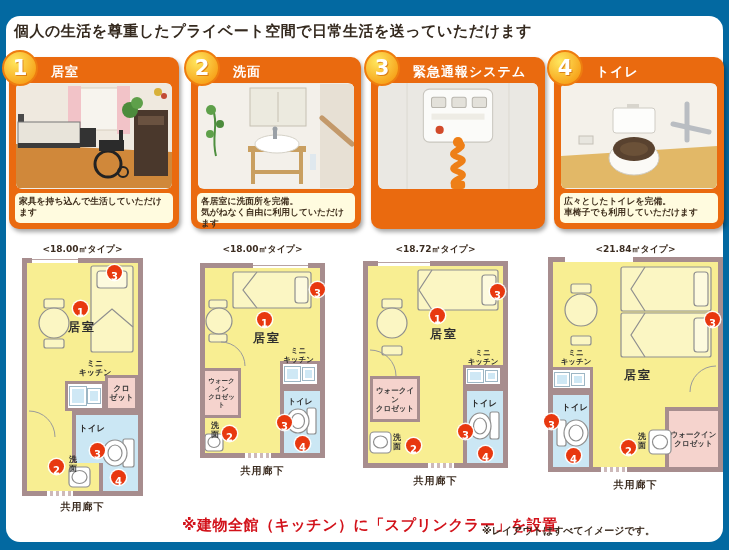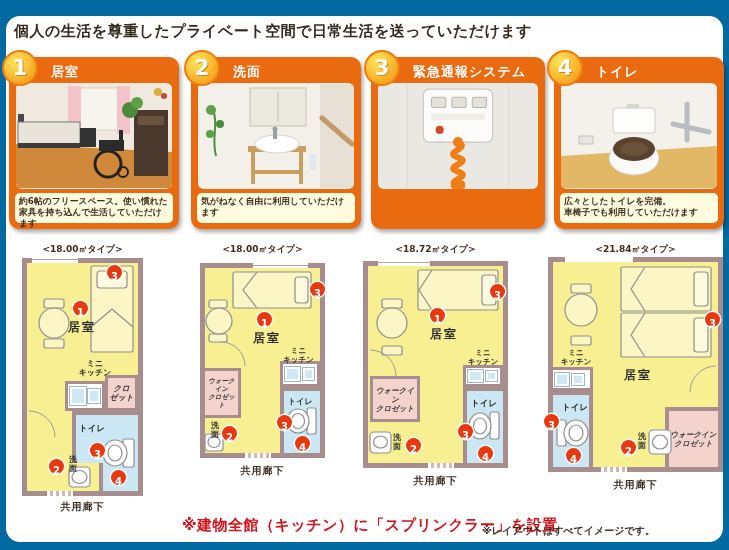--- a/index.html
+++ b/index.html
@@ -29,21 +29,21 @@
   .fc-caption{position:absolute;left:6px;right:6px;top:136px;height:30px;background:var(--cream);border-radius:5px;
     padding:3px 4px;color:#3f2e1c;font-weight:bold;font-size:8.8px;line-height:11px;}
   
   .type-label{position:absolute;text-align:center;font-size:9px;font-weight:bold;color:var(--ink);}
   .corridor-label{position:absolute;text-align:center;font-size:10px;font-weight:bold;color:var(--ink);letter-spacing:1px;}
   .plan{position:absolute;background:var(--yellow);border:5px solid var(--wall);}
   .psvg{position:absolute;left:0;top:0;z-index:2;}
   .furn{fill:rgba(255,255,255,.45);stroke:#8f8f8f;stroke-width:1.2;}
   .fixture{fill:#fff;stroke:#8f8f8f;stroke-width:1.2;}
   .arc{fill:none;stroke:#9a9a9a;stroke-width:1;}
-  .sub{position:absolute;z-index:1;font-style:italic;}
+  .sub{position:absolute;z-index:1;}
   .wc{background:var(--blue);}
   .closet{background:var(--pink);display:flex;flex-direction:column;align-items:center;justify-content:center;
     font-weight:bold;color:#3a3a3a;text-align:center;}
   .kitchen{background:#fff;}
   .sink{position:absolute;background:#cfe8f5;border:2px solid #fff;box-shadow:0 0 0 1px #9db6c4;}
   .window{position:absolute;top:-5px;height:5px;z-index:2;background:linear-gradient(#fff 0 1.5px,#b7a2a2 1.5px 2.5px,#fff 2.5px 5px);}
   .entry{position:absolute;bottom:-5px;height:5px;z-index:2;background:repeating-linear-gradient(90deg,#fff 0 3px,#cdb9b9 3px 6px);}
   .rlabel{position:absolute;z-index:3;font-weight:bold;color:#2e2e2e;}
   .room-name{font-size:12px;letter-spacing:2px;text-align:center;}
   .small-label{font-size:8px;line-height:9px;text-align:center;}
@@ -82,21 +82,20 @@
         <circle cx="121" cy="19" r="6" fill="#5ea04a"></circle>
         <circle cx="142" cy="8" r="4" fill="#d8b13a"></circle>
         <circle cx="148" cy="12" r="3" fill="#c24b35"></circle>
         <circle cx="92" cy="80" r="13" fill="none" stroke="#222" stroke-width="3"></circle>
         <circle cx="107" cy="88" r="5" fill="none" stroke="#222" stroke-width="2"></circle>
         <rect x="83" y="56" width="25" height="11" fill="#2b2b2b"></rect>
         <rect x="103" y="46" width="4" height="14" fill="#2b2b2b"></rect>
       </svg>
     </div>
     <div class="fc-caption">
-      <span style="display:block">約6帖のフリースペース。使い慣れた</span>
       <span style="display:block">家具を持ち込んで生活していただけます</span>
     </div>
   </div>
 
   <div class="fcard" style="left:185px;width:170px;">
     <div class="fc-badge"><span>2</span></div>
     <div class="fc-title">洗面</div>
     <div class="fc-photo">
       <svg viewBox="0 0 156 104">
         <rect width="156" height="104" fill="#f3f0ea"></rect>
@@ -112,20 +111,21 @@
         <rect x="75" y="46" width="4" height="9" fill="#9aa0a6"></rect>
         <circle cx="77" cy="45" r="2.5" fill="#9aa0a6"></circle>
         <path d="M18,72 C13,52 21,40 15,26" stroke="#4e8f3f" stroke-width="2" fill="none"></path>
         <circle cx="13" cy="26" r="5" fill="#5ea04a"></circle>
         <circle cx="22" cy="40" r="4" fill="#4c8b3c"></circle>
         <circle cx="12" cy="50" r="4" fill="#5ea04a"></circle>
         <rect x="112" y="70" width="6" height="16" fill="#dfe8ee"></rect>
       </svg>
     </div>
     <div class="fc-caption">
+      <span style="display:block">各居室に洗面所を完備。</span>
       <span style="display:block">気がねなく自由に利用していただけます</span>
     </div>
   </div>
 
   <div class="fcard" style="left:365px;width:174px;">
     <div class="fc-badge"><span>3</span></div>
     <div class="fc-title">緊急通報システム</div>
     <div class="fc-photo">
       <svg viewBox="0 0 156 104">
         <rect width="156" height="104" fill="#eae8e3"></rect>

